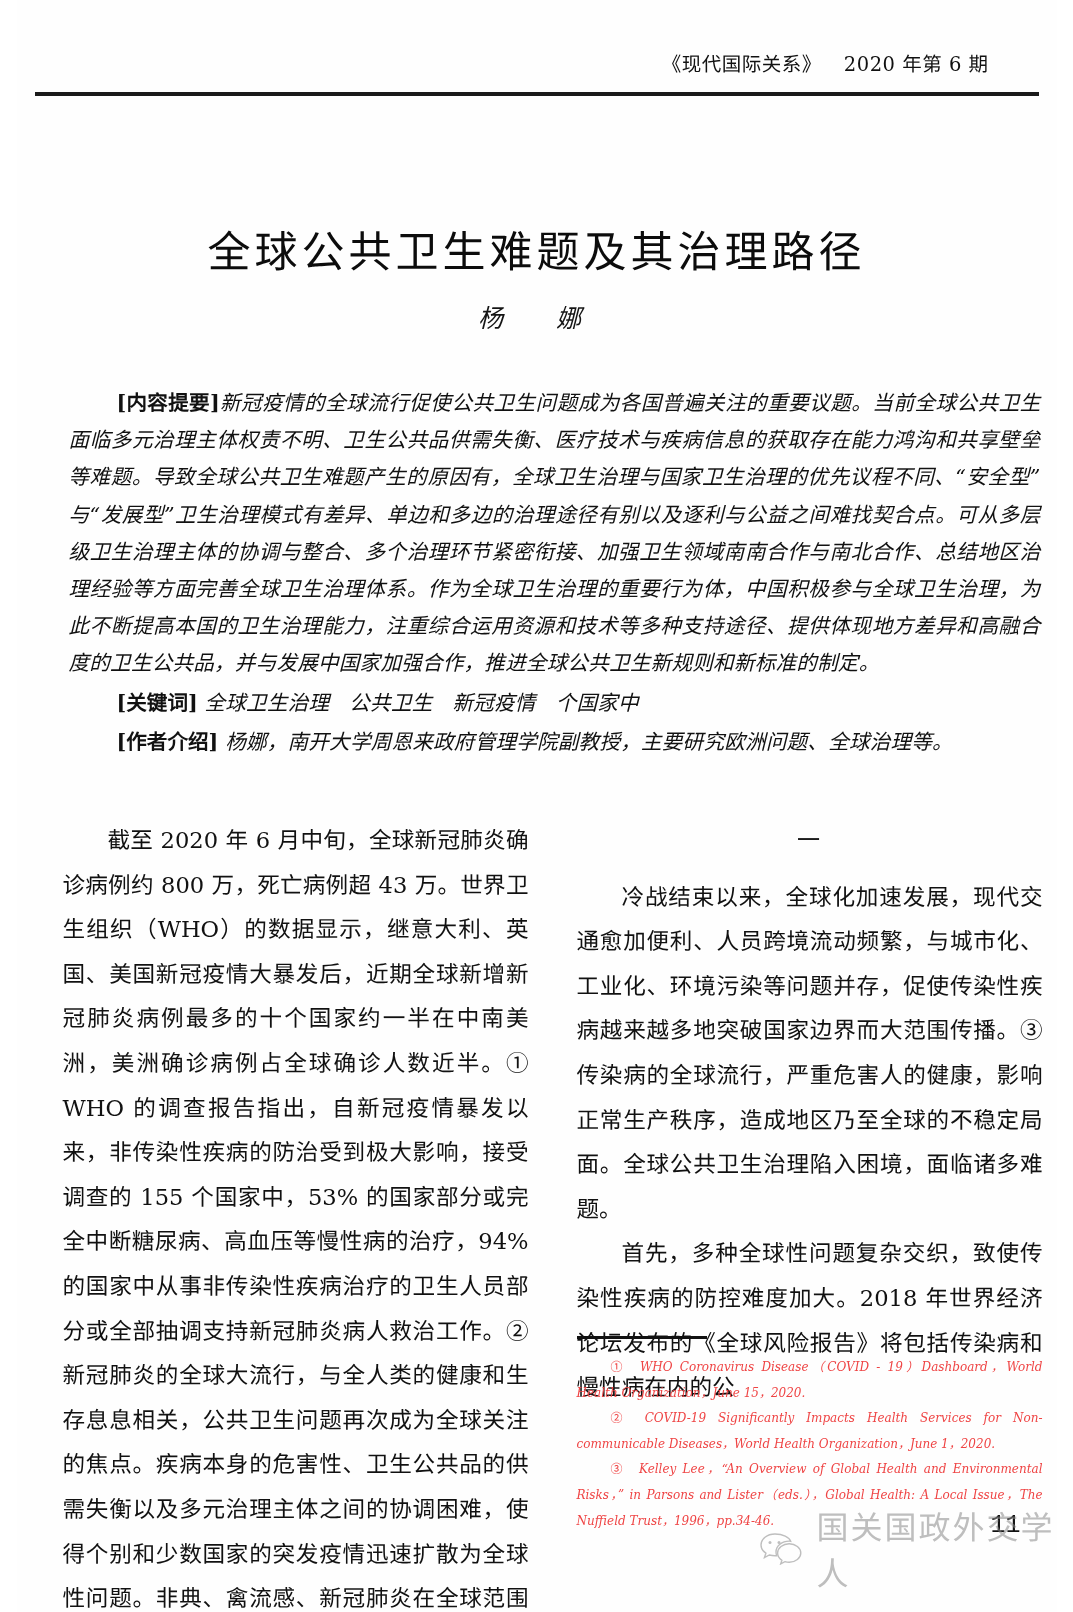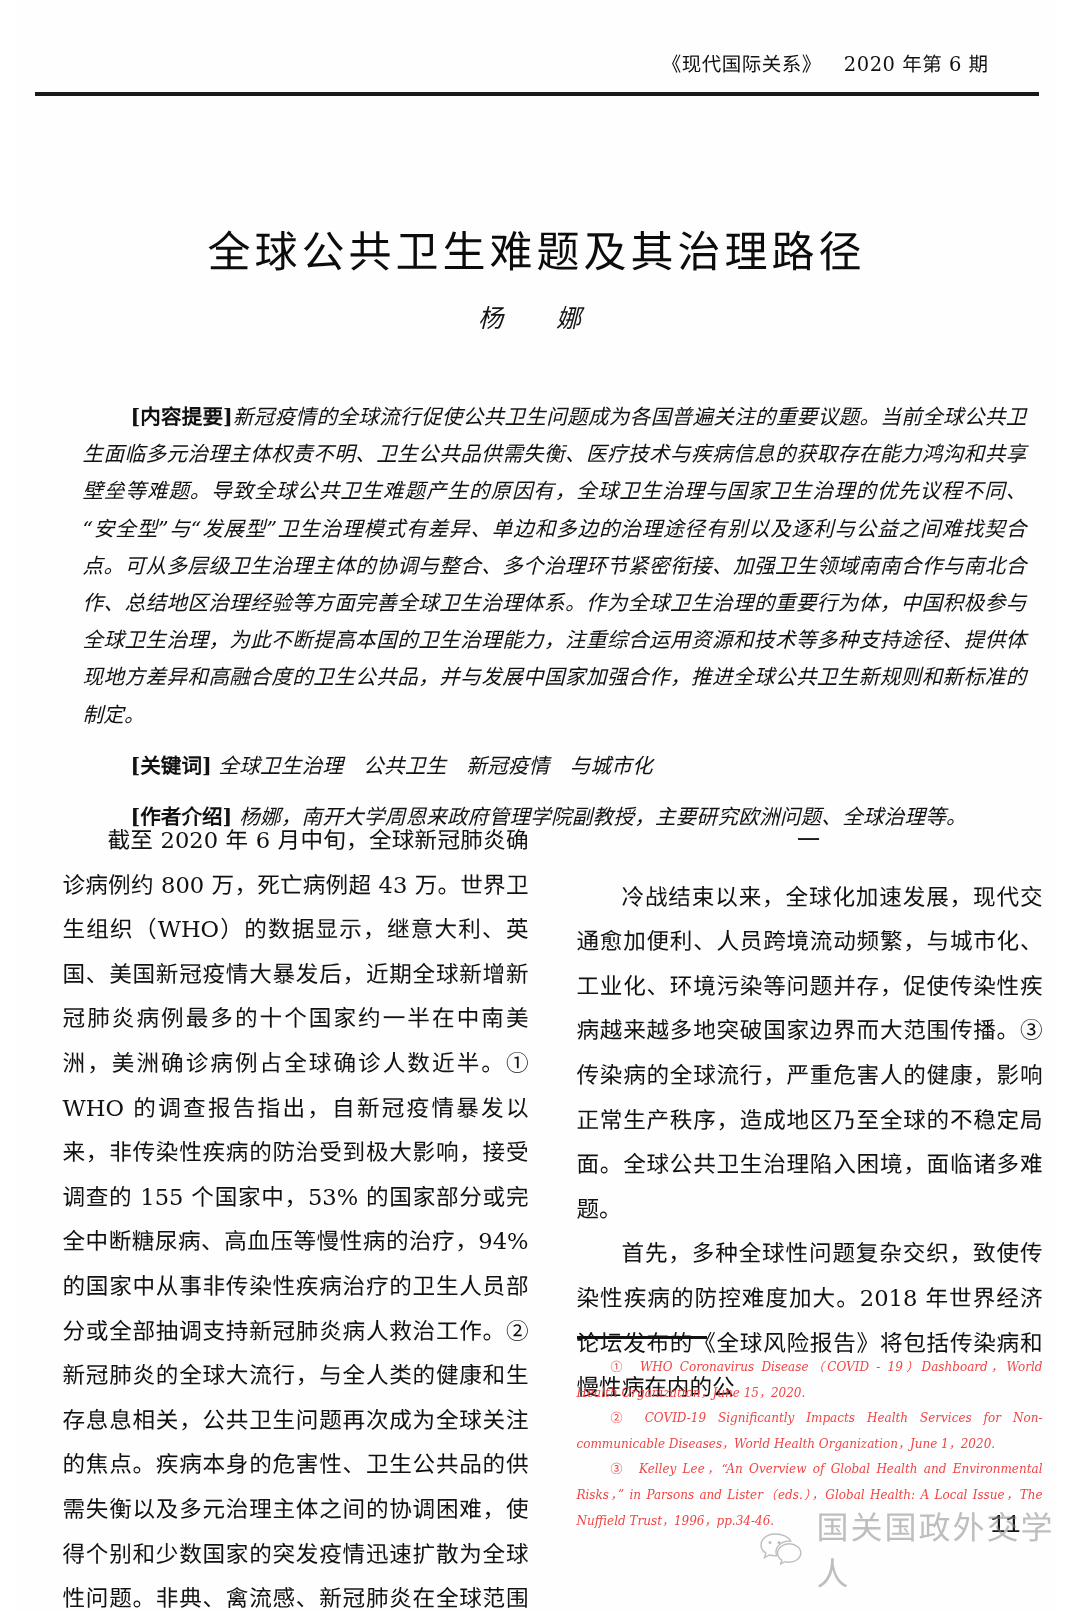--- a/index.html
+++ b/index.html
@@ -83,21 +83,21 @@
     font-size: 20.6px;
     line-height: 37.2px;
     text-align: justify;
     text-justify: inter-ideograph;
     font-family: "DejaVu Serif", "Liberation Serif", serif;
     font-style: italic;
     color: #111;
     letter-spacing: 0.2px;
   }
   .abstract-block p {
-    margin: 14px;
+    margin: 0;
   }
   .abstract-body {
     text-indent: 48px;
   }
   .tag {
     font-weight: bold;
     font-style: normal;
     letter-spacing: 0px;
   }
   .kw-line, .bio-line {
@@ -203,21 +203,21 @@
   </div>
   <div class="head-rule"></div>
 
   <h1 class="title">全球公共卫生难题及其治理路径</h1>
   <div class="author">杨　娜</div>
 
   <div class="abstract-block">
     <p class="abstract-body"><span class="tag">[内容提要]</span><span>新冠疫情的全球流行促使公共卫生问题成为各国普遍关注的重要议题。当前全球公共卫生面临多元治理主体权责不明、卫生公共品供需失衡、医疗技术与疾病信息的获取存在能力鸿沟和共享壁垒等难题。导致全球公共卫生难题产生的原因有，全球卫生治理与国家卫生治理的优先议程不同、“安全型”与“发展型”卫生治理模式有差异、单边和多边的治理途径有别以及逐利与公益之间难找契合点。可从多层级卫生治理主体的协调与整合、多个治理环节紧密衔接、加强卫生领域南南合作与南北合作、总结地区治理经验等方面完善全球卫生治理体系。作为全球卫生治理的重要行为体，中国积极参与全球卫生治理，为此不断提高本国的卫生治理能力，注重综合运用资源和技术等多种支持途径、提供体现地方差异和高融合度的卫生公共品，并与发展中国家加强合作，推进全球公共卫生新规则和新标准的制定。</span></p>
     <p class="kw-line"><span class="tag">[关键词]</span>
       <span class="kw-items">
-        <span>全球卫生治理</span><span>公共卫生</span><span>新冠疫情</span><span>与城市化</span>
+        <span>全球卫生治理</span><span>公共卫生</span><span>新冠疫情</span><span>个国家中</span>
       </span>
     </p>
     <p class="bio-line"><span class="tag">[作者介绍]</span> <span>杨娜，南开大学周恩来政府管理学院副教授，主要研究欧洲问题、全球治理等。</span></p>
   </div>
 
   <div class="col left">
     <p>截至 2020 年 6 月中旬，全球新冠肺炎确诊病例约 800 万，死亡病例超 43 万。世界卫生组织（WHO）的数据显示，继意大利、英国、美国新冠疫情大暴发后，近期全球新增新冠肺炎病例最多的十个国家约一半在中南美洲，美洲确诊病例占全球确诊人数近半。① WHO 的调查报告指出，自新冠疫情暴发以来，非传染性疾病的防治受到极大影响，接受调查的 155 个国家中，53% 的国家部分或完全中断糖尿病、高血压等慢性病的治疗，94% 的国家中从事非传染性疾病治疗的卫生人员部分或全部抽调支持新冠肺炎病人救治工作。② 新冠肺炎的全球大流行，与全人类的健康和生存息息相关，公共卫生问题再次成为全球关注的焦点。疾病本身的危害性、卫生公共品的供需失衡以及多元治理主体之间的协调困难，使得个别和少数国家的突发疫情迅速扩散为全球性问题。非典、禽流感、新冠肺炎在全球范围的扩散，不仅威胁全人类的生命安全，还造成巨大的经济损失，国际社会亟待加强公共卫生治理特别是对传染性疾病的共同防治。</p>
   </div>
 
   <div class="col right">

